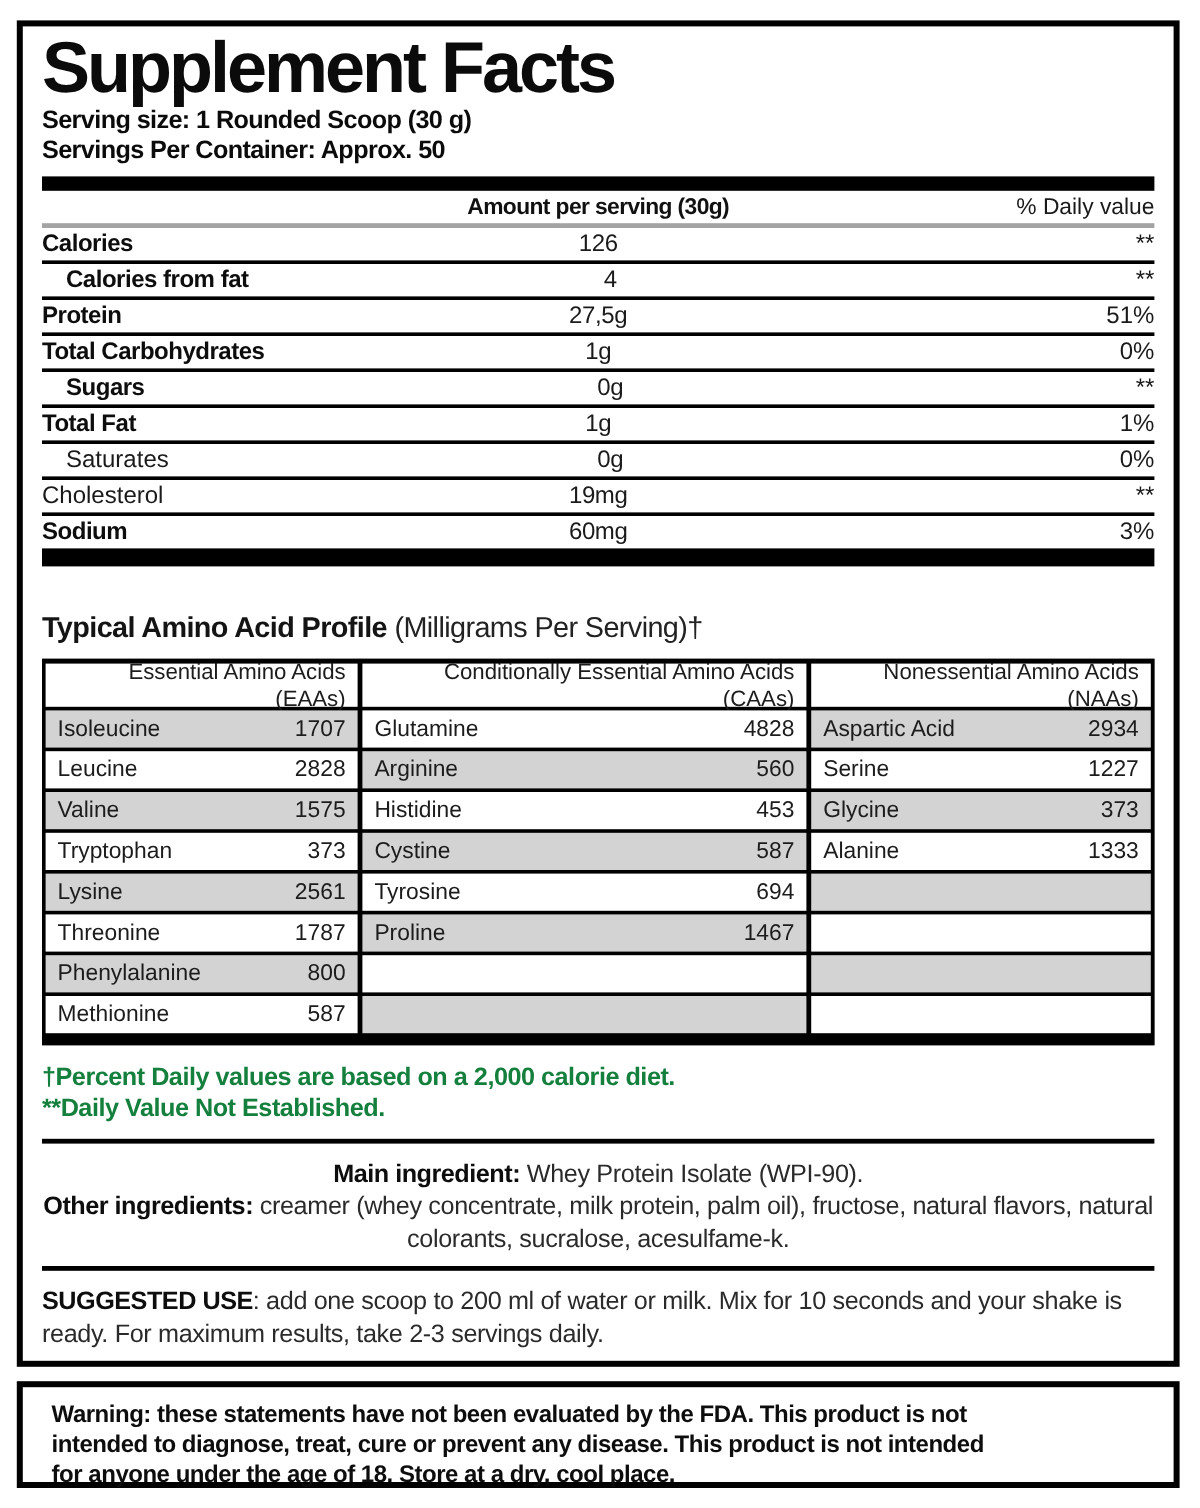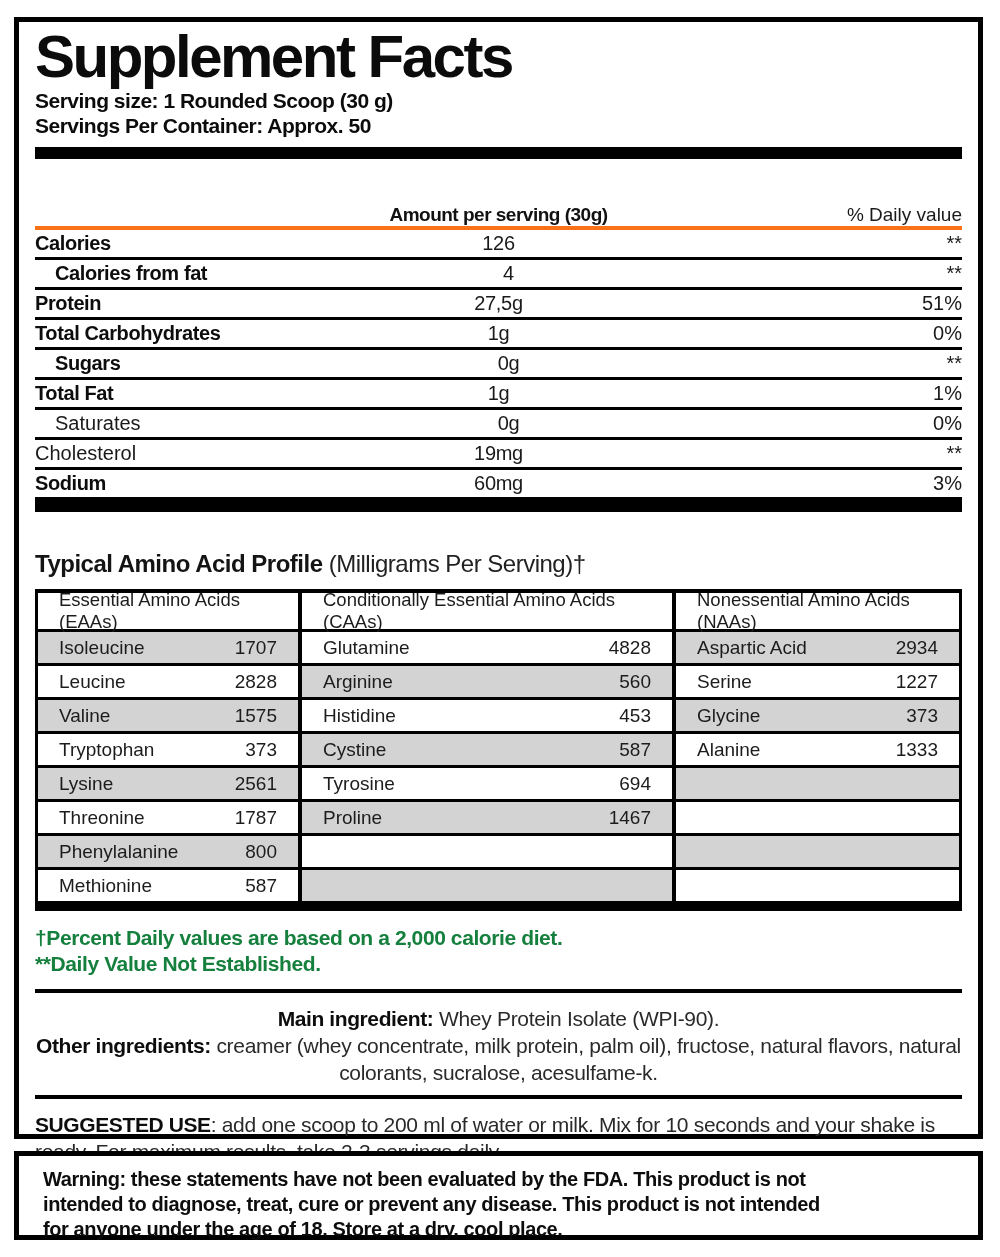--- a/index.html
+++ b/index.html
@@ -29,25 +29,24 @@
     font-weight: bold;
     letter-spacing: -0.5px;
     line-height: 25px;
     color: #0b0b0b;
   }
   .thick-bar { height: 12px; background: #000; }
   .bar-top { margin-top: 9px; }
 
   
   .facts-header {
-    display: flex; align-items: flex-end;
+    display: flex; align-items: center;
     height: 31px;
-    border-bottom: 4px solid #f97316;
+    border-bottom: 4px solid #a3a3a3;
     font-size: 19px;
-    margin-top: 40px;
   }
   .facts-header .amt-h { width: 260px; text-align: center; font-weight: bold; letter-spacing: -0.5px; }
   .facts-header .dv-h { flex: 1; text-align: right; font-weight: normal; color: #1a1a1a; }
   .facts-header .name-h { flex: 1; }
 
   .f-row {
     display: flex; align-items: center;
     height: 30px;
     border-bottom: 3px solid #000;
     font-size: 20px;
@@ -75,23 +74,24 @@
     gap: 4px;
   }
   .a-col { display: flex; flex-direction: column; gap: 3px; }
   .a-col-1 { width: 260px; }
   .a-col-2 { width: 370px; }
   .a-col-3 { flex: 1; }
   .a-cell {
     background: #fff;
     display: flex; align-items: center; justify-content: space-between;
     height: 31px;
-    padding: 0 21px;
+    padding: 0 10px;
     font-size: 19px;
     color: #1c1c1c;
+    text-align: right;
   }
   .a-head { height: 36px; font-size: 18.5px; justify-content: flex-start; }
   .a-cell.shade { background: #d3d3d3; }
 
   
   .footnotes { margin-top: 14px; font-size: 21px; font-weight: bold; letter-spacing: -0.4px; line-height: 26px; color: #15803d; }
   .sep-line { height: 4px; background: #000; }
   .sep-1 { margin-top: 12px; }
   .ingredients { margin-top: 12px; font-size: 21px; line-height: 27px; letter-spacing: -0.3px; color: #2a2a2a; text-align: center; }
   .ingredients b, .use b { font-weight: bold; letter-spacing: -0.4px; color: #0d0d0d; }

